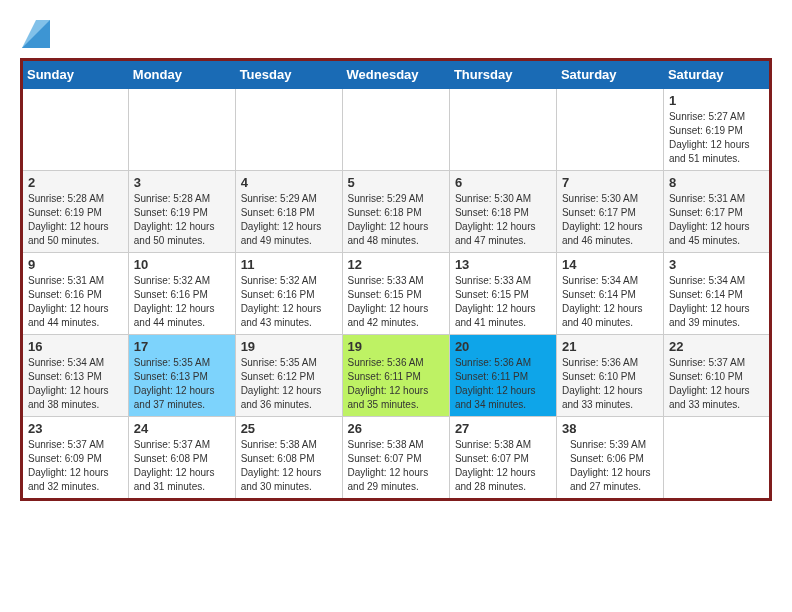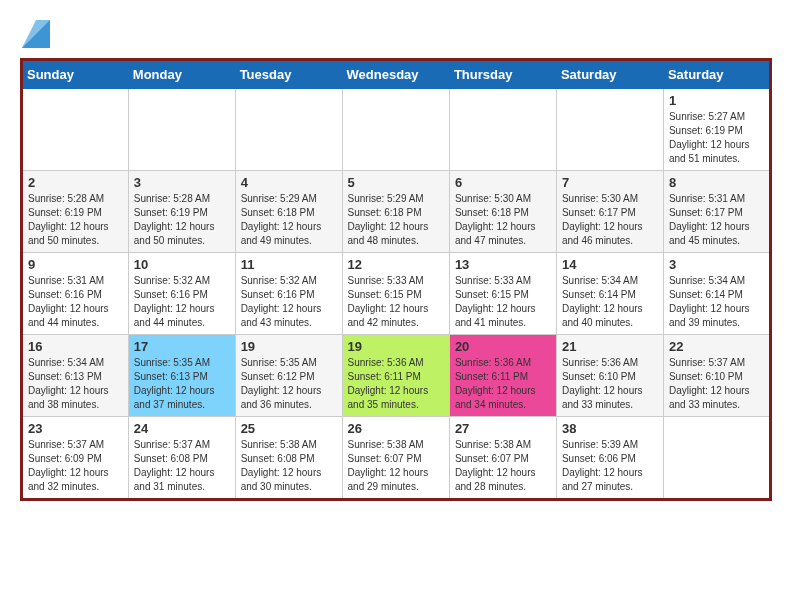--- a/index.html
+++ b/index.html
@@ -260,21 +260,21 @@
 Daylight: 12 hours
 and 36 minutes.</div>
         </td>
         <td style="background: #bef264;">
           <span class="day-num">19</span>
           <div class="day-info" style="white-space: pre-line;">Sunrise: 5:36 AM
 Sunset: 6:11 PM
 Daylight: 12 hours
 and 35 minutes.</div>
         </td>
-        <td style="background: #ec4899;">
+        <td style="background: #0ea5e9;">
           <span class="day-num">20</span>
           <div class="day-info" style="white-space: pre-line;">Sunrise: 5:36 AM
 Sunset: 6:11 PM
 Daylight: 12 hours
 and 34 minutes.</div>
         </td>
         <td style="background: rgb(245, 245, 245);">
           <span class="day-num">21</span>
           <div class="day-info" style="white-space: pre-line;">Sunrise: 5:36 AM
 Sunset: 6:10 PM
@@ -320,21 +320,21 @@
         </td>
         <td>
           <span class="day-num">27</span>
           <div class="day-info" style="white-space: pre-line;">Sunrise: 5:38 AM
 Sunset: 6:07 PM
 Daylight: 12 hours
 and 28 minutes.</div>
         </td>
         <td>
           <span class="day-num">38</span>
-          <div class="day-info" style="white-space: pre-line;">Sunrise: 5:39 AM
+          <div class="day-info" style="white-space: pre-line; margin-left: 8px;">Sunrise: 5:39 AM
 Sunset: 6:06 PM
 Daylight: 12 hours
 and 27 minutes.</div>
         </td>
         <td class="empty-cell"></td>
       </tr>
     </tbody>
 </table>
 
 </body></html>

